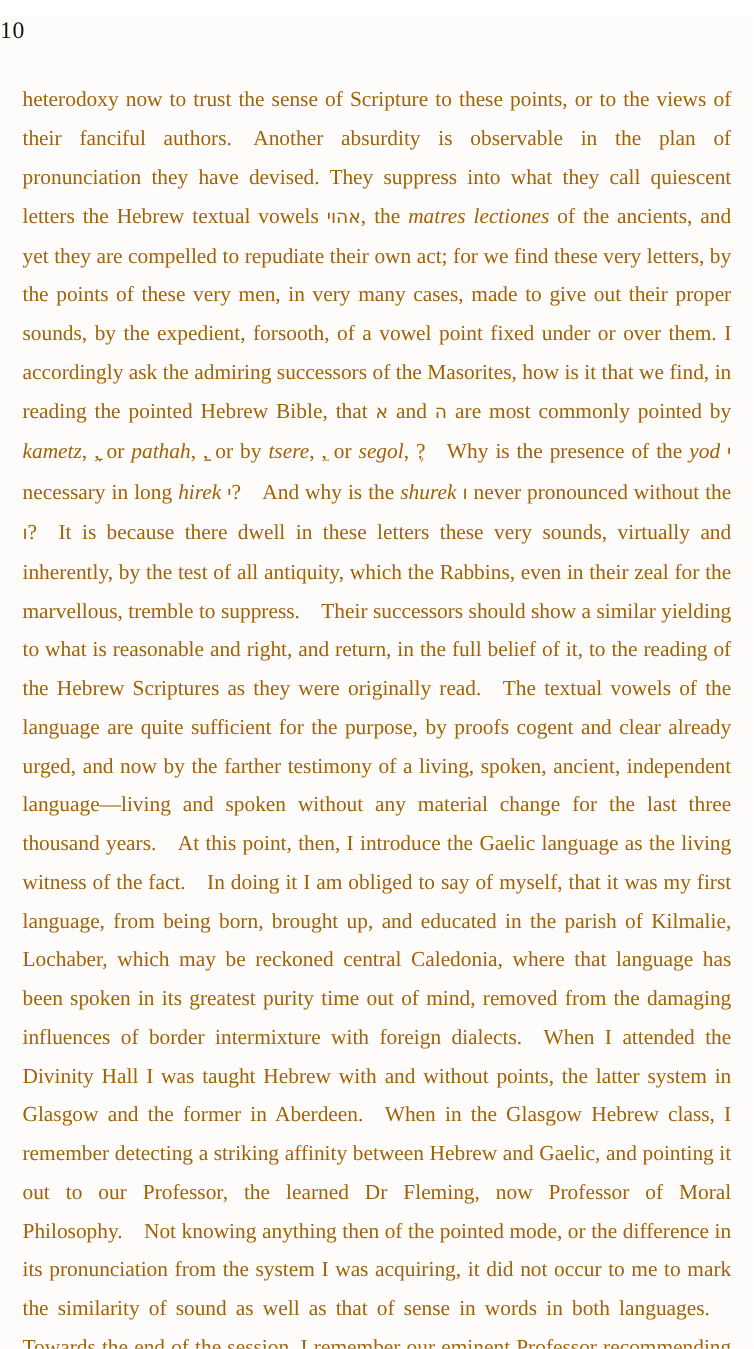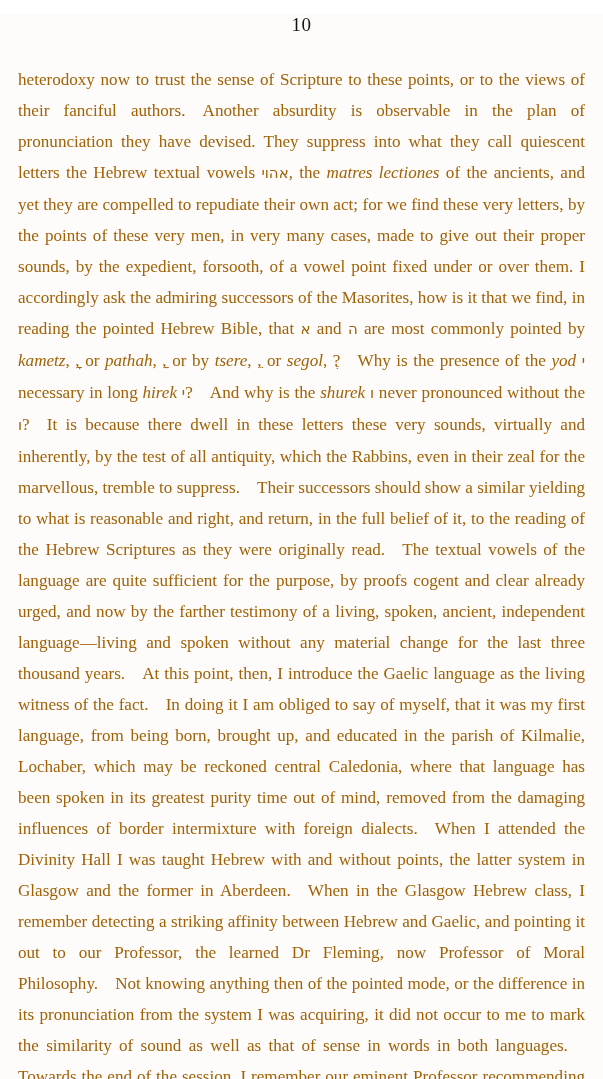--- a/index.html
+++ b/index.html
@@ -16,21 +16,21 @@
   }
   .page {
     position: relative;
     width: 603px;
     height: 1079px;
     background: #fdfcfa;
     box-sizing: border-box;
     padding: 0;
   }
   .page-number {
-    text-align: center;
+    text-align: left;
     font-size: 19px;
     letter-spacing: 0.5px;
     margin: 14px 0 0 0;
     color: #17150f;
   }
   .body-text {
     position: absolute;
     left: 18px;
     right: 18px;
     top: 50px;

